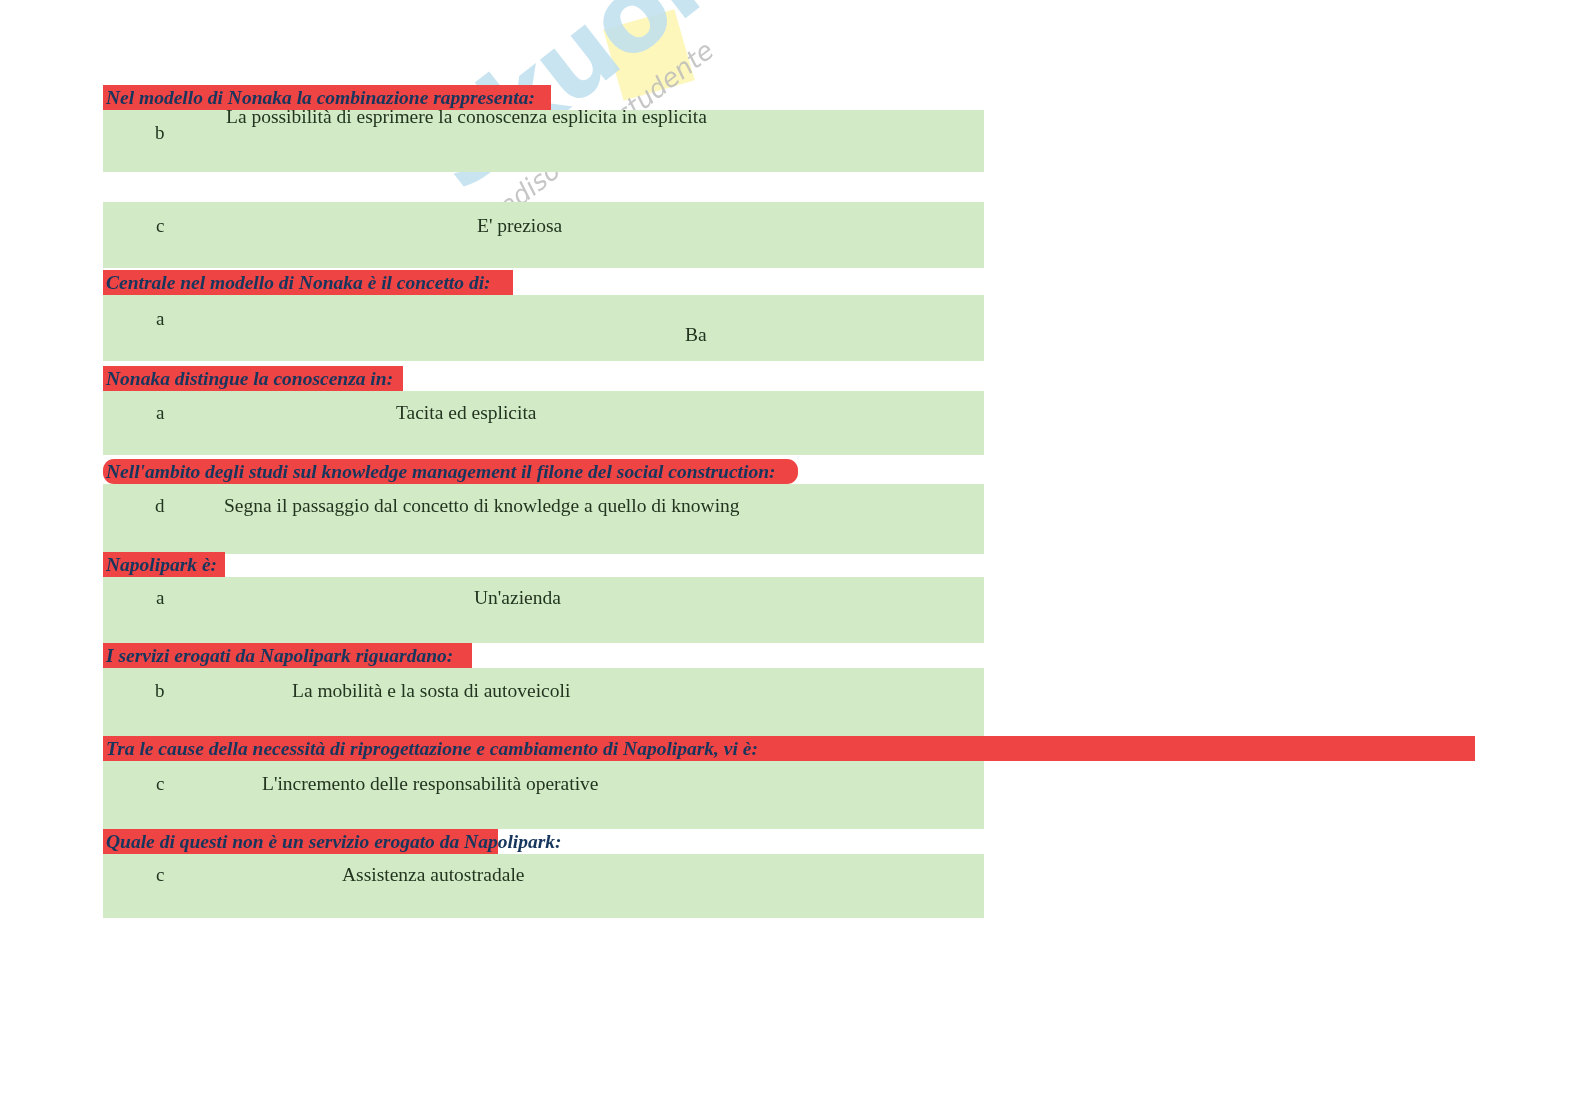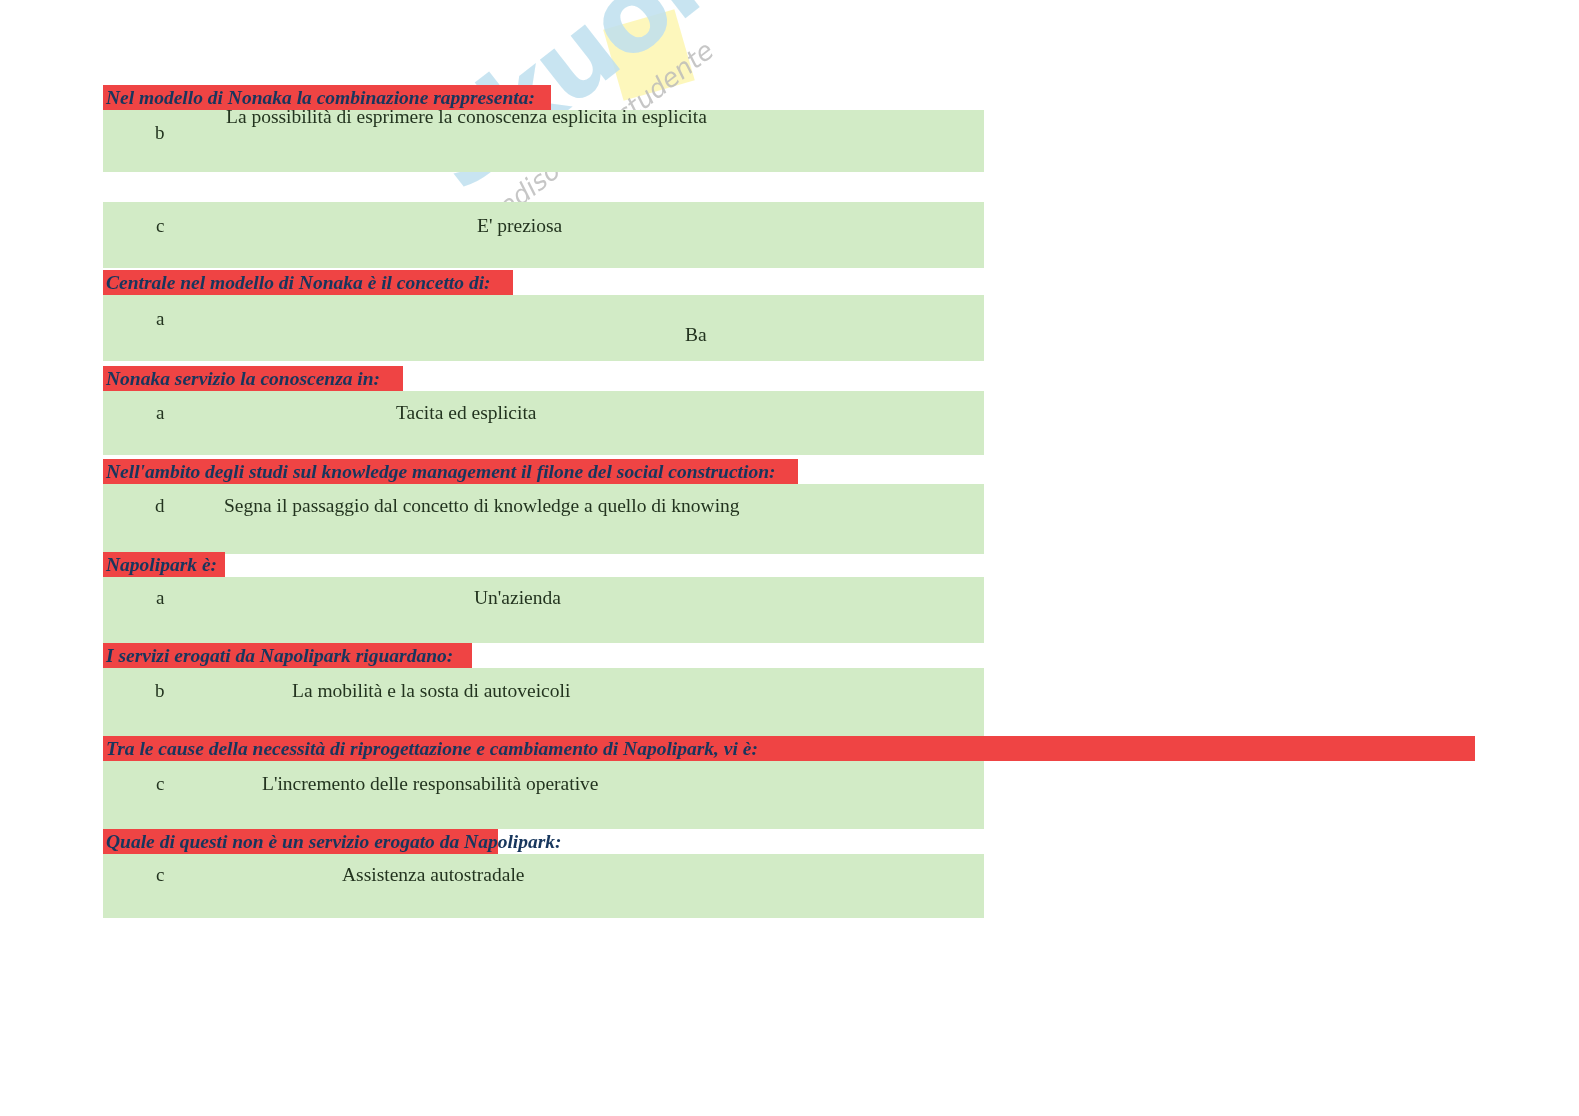--- a/index.html
+++ b/index.html
@@ -127,26 +127,26 @@
     <div class="a-letter" style="left: 156px; top: 216px;">c</div>
     <div class="a-text" style="left: 477px; top: 216px;">E' preziosa</div>
     <div class="answer-band" style="top: 295px; height: 66px;"></div>
     <div class="q-head" style="top: 270px; width: 410px;">
       <div class="q-text">Centrale nel modello di Nonaka è il concetto di:</div>
     </div>
     <div class="a-letter" style="left: 156px; top: 309px;">a</div>
     <div class="a-text" style="left: 685px; top: 325px;">Ba</div>
     <div class="answer-band" style="top: 391px; height: 64px;"></div>
     <div class="q-head" style="top: 366px; width: 300px;">
-      <div class="q-text">Nonaka servizio la conoscenza in:</div>
+      <div class="q-text">Nonaka distingue la conoscenza in:</div>
     </div>
     <div class="a-letter" style="left: 156px; top: 403px;">a</div>
     <div class="a-text" style="left: 396px; top: 403px;">Tacita ed esplicita</div>
     <div class="answer-band" style="top: 484px; height: 70px;"></div>
-    <div class="q-head" style="top: 459px; width: 695px;">
+    <div class="q-head" style="top: 459px; width: 695px; border-radius: 11px;">
       <div class="q-text">Nell'ambito degli studi sul knowledge management il filone del social construction:</div>
     </div>
     <div class="a-letter" style="left: 155px; top: 496px;">d</div>
     <div class="a-text" style="left: 224px; top: 496px;">Segna il passaggio dal concetto di knowledge a quello di knowing</div>
     <div class="answer-band" style="top: 577px; height: 66px;"></div>
     <div class="q-head" style="top: 552px; width: 122px;">
       <div class="q-text">Napolipark è:</div>
     </div>
     <div class="a-letter" style="left: 156px; top: 588px;">a</div>
     <div class="a-text" style="left: 474px; top: 588px;">Un'azienda</div>

